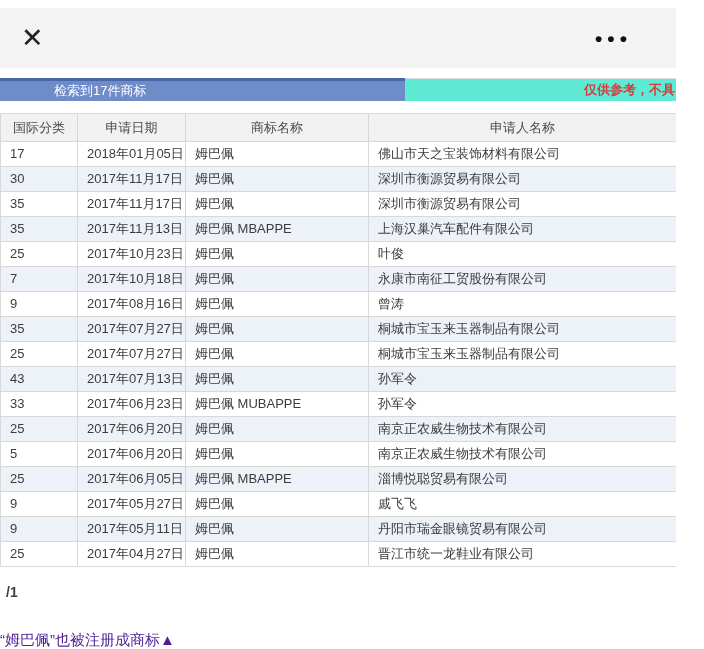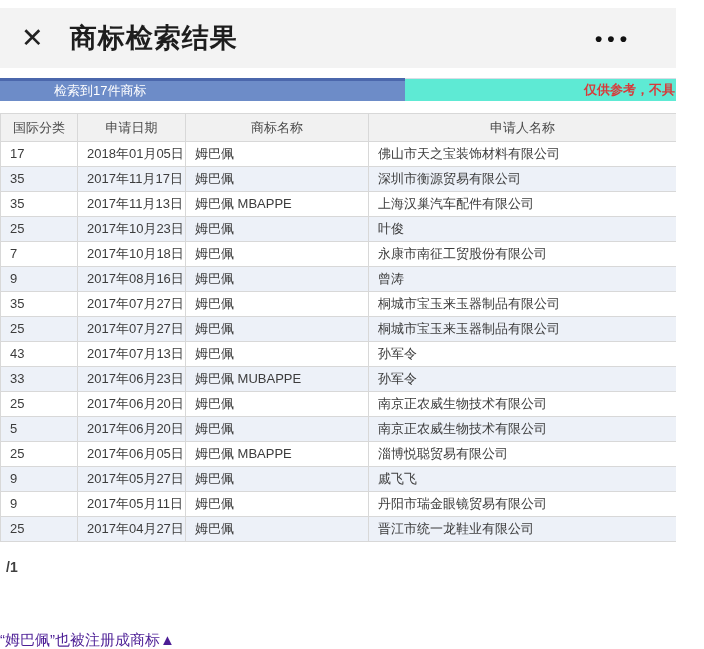--- a/index.html
+++ b/index.html
@@ -57,21 +57,20 @@
     color:#4c1d95;font-size:15px;}
 </style>
 </head>
 <body>
 
 <div class="page">
   <div class="screen">
 
     <div class="app-header">
       <span class="close-icon">✕</span>
-      <span class="page-title">商标检索结果</span>
       <span class="menu-dots">•••</span>
     </div>
 
     <div class="status-bar">
       <div class="status-count">检索到17件商标</div>
       <div class="status-disclaimer">仅供参考，不具</div>
     </div>
 
     <table class="results">
       <colgroup>
@@ -89,20 +88,26 @@
           </tr>
       </thead>
       <tbody>
           <tr>
             <td class="cell-class">17</td>
             <td class="cell-date">2018年01月05日</td>
             <td class="cell-mark">姆巴佩</td>
             <td class="cell-applicant">佛山市天之宝装饰材料有限公司</td>
           </tr>
           <tr>
+            <td class="cell-class">30</td>
+            <td class="cell-date">2017年11月17日</td>
+            <td class="cell-mark">姆巴佩</td>
+            <td class="cell-applicant">深圳市衡源贸易有限公司</td>
+          </tr>
+          <tr>
             <td class="cell-class">35</td>
             <td class="cell-date">2017年11月17日</td>
             <td class="cell-mark">姆巴佩</td>
             <td class="cell-applicant">深圳市衡源贸易有限公司</td>
           </tr>
           <tr>
             <td class="cell-class">35</td>
             <td class="cell-date">2017年11月13日</td>
             <td class="cell-mark">姆巴佩 MBAPPE</td>
             <td class="cell-applicant">上海汉巢汽车配件有限公司</td>

